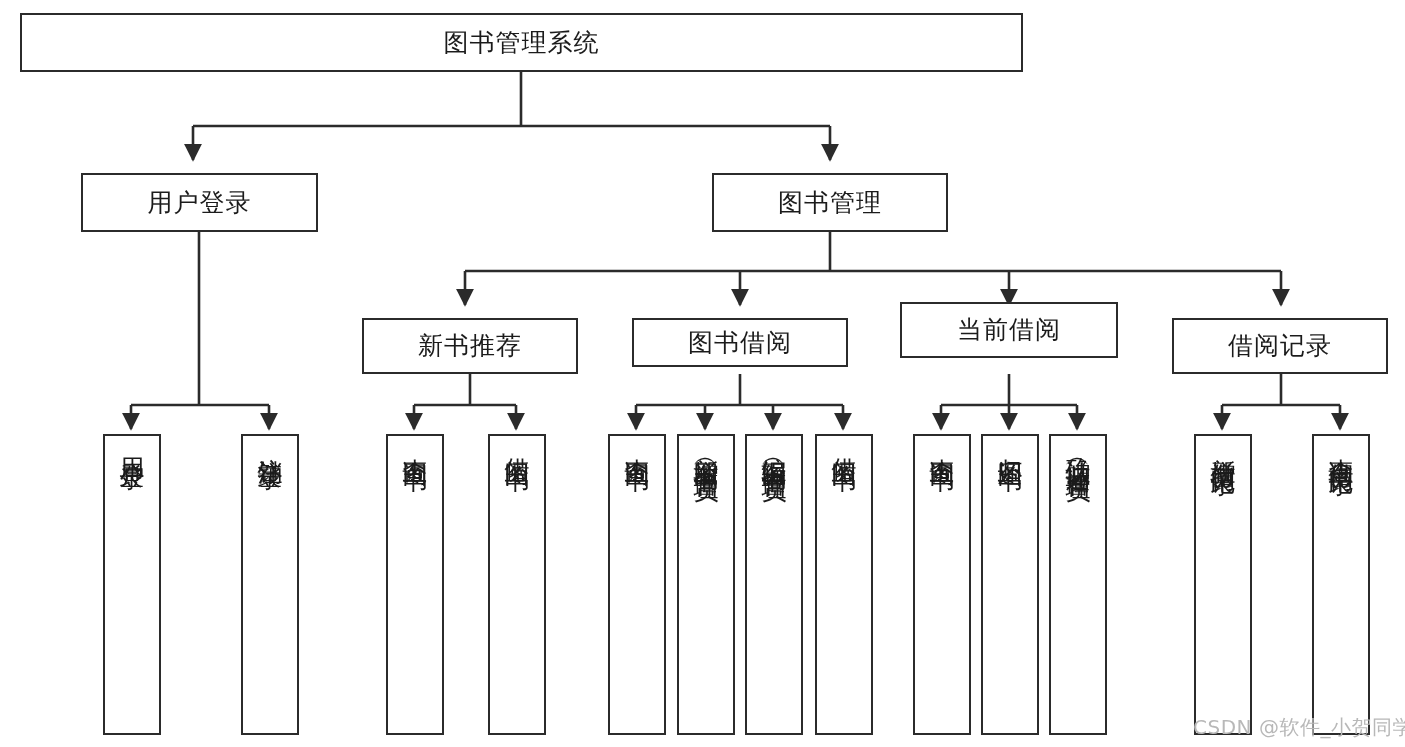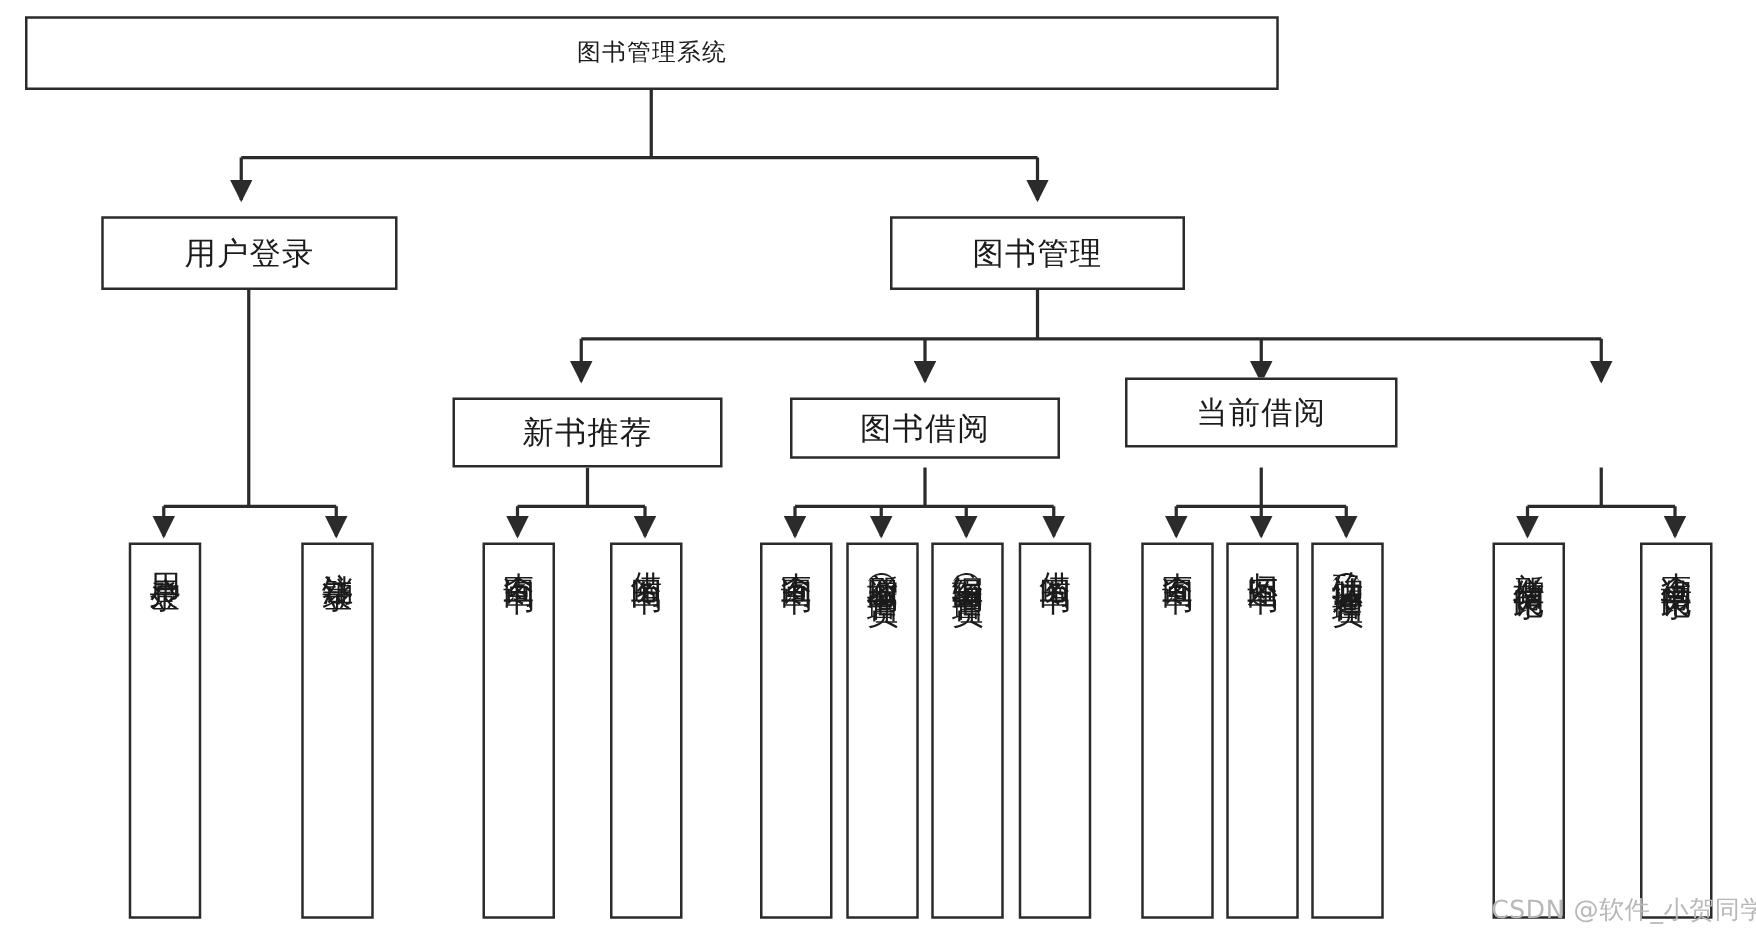--- a/index.html
+++ b/index.html
@@ -40,21 +40,21 @@
     display: block;
     line-height: 1.12;
     text-align: center;
     white-space: pre;
   }
   
   .node.h .lbl {
     font-size: 25px;
     letter-spacing: 1px;
   }
-  .node.root .lbl { font-size: 19px; }
+  .node.root .lbl { font-size: 25px; }
   
   .node.v {
     align-items: flex-start;
     padding-top: 0;
   }
   .node.v .lbl {
     writing-mode: vertical-rl;
     text-orientation: upright;
     font-size: 25px;
     letter-spacing: 3px;
@@ -143,20 +143,23 @@
 
   <div class="node h" style="left:362px; top:318px; width:216px; height:56px;">
     <span class="lbl">新书推荐</span>
   </div>
   <div class="node h" style="left:632px; top:318px; width:216px; height:49px;">
     <span class="lbl">图书借阅</span>
   </div>
   <div class="node h" style="left:900px; top:302px; width:218px; height:56px;">
     <span class="lbl">当前借阅</span>
   </div>
+  <div class="node h" style="left:1172px; top:318px; width:216px; height:56px;">
+    <span class="lbl">借阅记录</span>
+  </div>
 
   <div class="node v" style="left:103px; top:434px; width:58px; height:301px;">
     <span class="lbl">用户登录</span>
   </div>
   <div class="node v" style="left:241px; top:434px; width:58px; height:301px;">
     <span class="lbl">注销登录</span>
   </div>
 
   <div class="node v" style="left:386px; top:434px; width:58px; height:301px;">
     <span class="lbl">查询图书</span>

